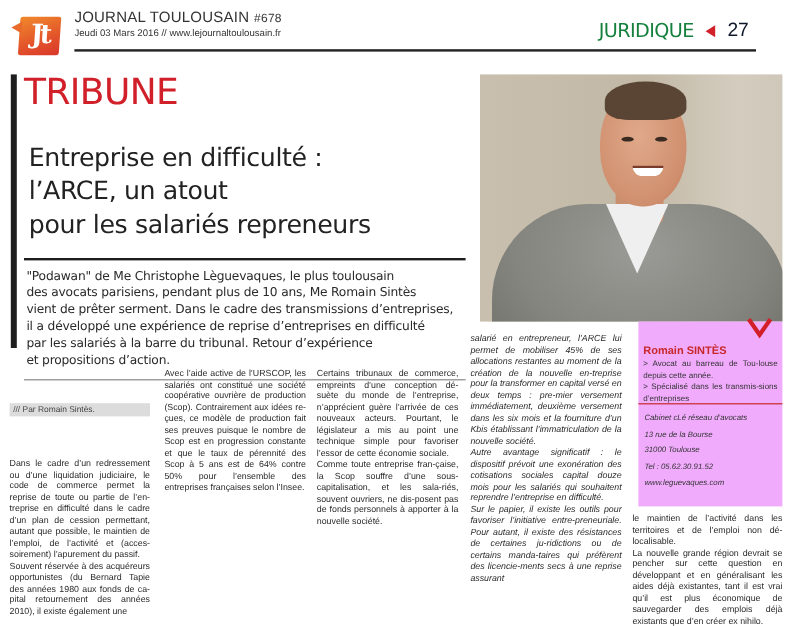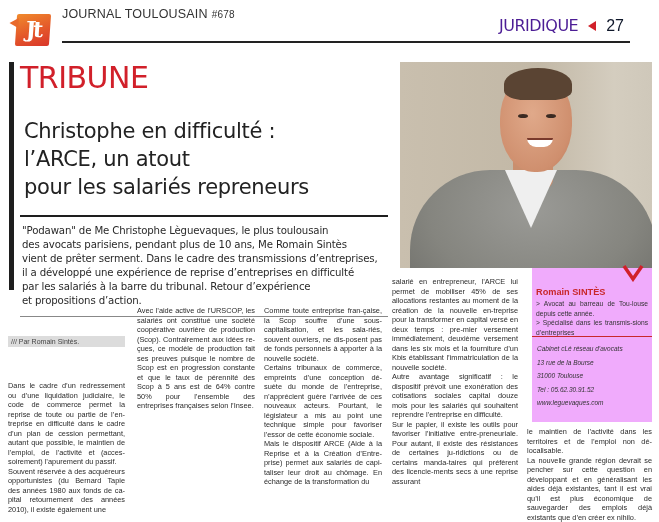--- a/index.html
+++ b/index.html
@@ -21,21 +21,21 @@
       position: absolute; left: 0; right: 0; top: 2px; text-align: center;
       font-family: "DejaVu Serif", serif; font-weight: bold; font-size: 22px; color: #fff; letter-spacing: -3px;
     }
     .masthead { position: absolute; left: 62px; top: 7px; }
     .mast-title { font-size: 12.5px; color: #333; letter-spacing: 0.2px; }
     .mast-title .issue { font-size: 10px; margin-left: 4px; }
     .mast-sub { font-size: 8px; color: #333; margin-top: 2px; }
     .header-rule { position: absolute; left: 62px; top: 41px; width: 148px; height: 1.5px; background: #222; }
     .header-rule-right { position: absolute; left: 210px; top: 41px; width: 420px; height: 1.5px; background: #222; }
     .section-tag { position: absolute; right: 35px; top: 16px; display: flex; align-items: center; gap: 6px; }
-    .section-name { font-family: "DejaVu Sans", sans-serif; font-size: 16px; color: #4c1d95; letter-spacing: -0.5px; text-align: right; }
+    .section-name { font-family: "DejaVu Sans", sans-serif; font-size: 16px; color: #15803d; letter-spacing: -0.5px; text-align: right; }
     .arrow-left {
       width: 0; height: 0; border-right: 8px solid #d1202a;
       border-top: 5px solid transparent; border-bottom: 5px solid transparent; margin: 0 4px;
     }
     .page-num { font-size: 16px; color: #0f172a; }
 
     
     .title-bar { position: absolute; left: 9px; top: 62px; width: 5px; height: 228px; background: #1e1e1e; }
     .tribune { position: absolute; left: 20px; top: 60px; font-family: "DejaVu Sans", sans-serif; font-size: 30px; color: #d1202a; letter-spacing: -0.5px; text-align: center; }
     .headline {
@@ -100,46 +100,47 @@
 
     
     .col {
       position: absolute; font-size: 7.35px; line-height: 9.5px; color: #2a2a2a; text-align: justify;
       hyphens: manual;
     }
     .col p { margin: 0; }
     .col1 { left: 8px; top: 381px; width: 117px; }
     .col2 { left: 137px; top: 306px; width: 118px; }
     .col3 { left: 264px; top: 306px; width: 118px; }
-    .col4 { left: 392px; top: 277px; width: 126px; }
+    .col4 { left: 392px; top: 277px; width: 126px; font-style: italic; }
     .col5 { left: 527px; top: 427px; width: 125px; }
   </style>
 </head>
 <body>
 
 <div class="logo">
   <span class="logo-glyph">Jt</span>
 </div>
 <div class="masthead">
   <div class="mast-title">
     <span>JOURNAL TOULOUSAIN</span><span class="issue">#678</span>
   </div>
+  <div class="mast-sub">Jeudi 03 Mars 2016  //  www.lejournaltoulousain.fr</div>
 </div>
 <div class="header-rule"></div>
 <div class="header-rule-right"></div>
 <div class="section-tag">
   <span class="section-name">JURIDIQUE</span>
   <span class="arrow-left"></span>
   <span class="page-num">27</span>
 </div>
 
 <div class="title-bar"></div>
 <div class="tribune">TRIBUNE</div>
 <div class="headline">
-  <div>Christophe en difficulté :</div>
+  <div>Entreprise en difficulté :</div>
   <div>l’ARCE, un atout</div>
   <div>pour les salariés repreneurs</div>
 </div>
 <div class="headline-rule"></div>
 <div class="chapo">
   <div>"Podawan" de Me Christophe Lèguevaques, le plus toulousain</div>
   <div>des avocats parisiens, pendant plus de 10 ans, Me Romain Sintès</div>
   <div>vient de prêter serment. Dans le cadre des transmissions d’entreprises,</div>
   <div>il a développé une expérience de reprise d’entreprises en difficulté</div>
   <div>par les salariés à la barre du tribunal. Retour d’expérience</div>
@@ -180,23 +181,22 @@
 <div class="byline">/// Par Romain Sintès.</div>
 
 <div class="col col1">
   <p>Dans le cadre d’un redressement ou d’une liquidation judiciaire, le code de commerce permet la reprise de toute ou partie de l’en-treprise en difficulté dans le cadre d’un plan de cession permettant, autant que possible, le maintien de l’emploi, de l’activité et (acces-soirement) l’apurement du passif.</p>
   <p>Souvent réservée à des acquéreurs opportunistes (du Bernard Tapie des années 1980 aux fonds de ca-pital retournement des années 2010), il existe également une</p>
 </div>
 <div class="col col2">
   <p>Avec l’aide active de l’URSCOP, les salariés ont constitué une société coopérative ouvrière de production (Scop). Contrairement aux idées re-çues, ce modèle de production fait ses preuves puisque le nombre de Scop est en progression constante et que le taux de pérennité des Scop à 5 ans est de 64% contre 50% pour l’ensemble des entreprises françaises selon l’Insee.</p>
 </div>
 <div class="col col3">
+  <p>Certains tribunaux de commerce, empreints d’une conception dé-suète du monde de l’entreprise, n’apprécient guère l’arrivée de ces nouveaux acteurs. Pourtant, le législateur a mis au point une technique simple pour favoriser l’essor de cette économie sociale.</p>
   <p>Comme toute entreprise fran-çaise, la Scop souffre d’une sous-capitalisation, et les sala-riés, souvent ouvriers, ne dis-posent pas de fonds personnels à apporter à la nouvelle société.</p>
-  <p>Certains tribunaux de commerce, empreints d’une conception dé-suète du monde de l’entreprise, n’apprécient guère l’arrivée de ces nouveaux acteurs. Pourtant, le législateur a mis au point une technique simple pour favoriser l’essor de cette économie sociale.</p>
-  <p>Mais le dispositif ARCE (Aide à la Reprise et à la Création d’Entre-prise) permet aux salariés de capi-taliser leur droit au chômage. En échange de la transformation du</p>
 </div>
 <div class="col col4">
   <p>salarié en entrepreneur, l’ARCE lui permet de mobiliser 45% de ses allocations restantes au moment de la création de la nouvelle en-treprise pour la transformer en capital versé en deux temps : pre-mier versement immédiatement, deuxième versement dans les six mois et la fourniture d’un Kbis établissant l’immatriculation de la nouvelle société.</p>
   <p>Autre avantage significatif : le dispositif prévoit une exonération des cotisations sociales capital douze mois pour les salariés qui souhaitent reprendre l’entreprise en difficulté.</p>
   <p>Sur le papier, il existe les outils pour favoriser l’initiative entre-preneuriale. Pour autant, il existe des résistances de certaines ju-ridictions ou de certains manda-taires qui préfèrent des licencie-ments secs à une reprise assurant</p>
 </div>
 <div class="col col5">
   <p>le maintien de l’activité dans les territoires et de l’emploi non dé-localisable.</p>
   <p>La nouvelle grande région devrait se pencher sur cette question en développant et en généralisant les aides déjà existantes, tant il est vrai qu’il est plus économique de sauvegarder des emplois déjà existants que d’en créer ex nihilo.</p>
 </div>

